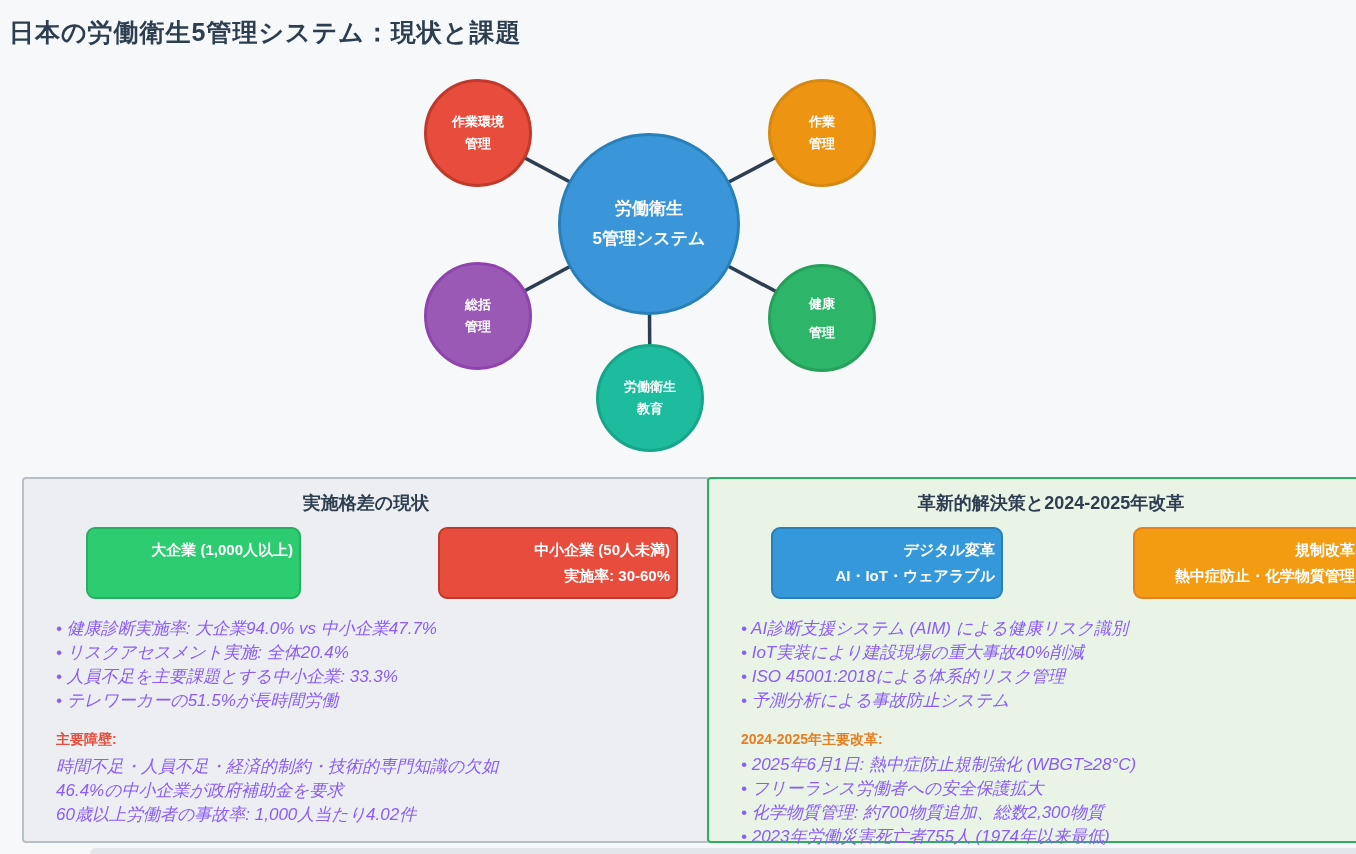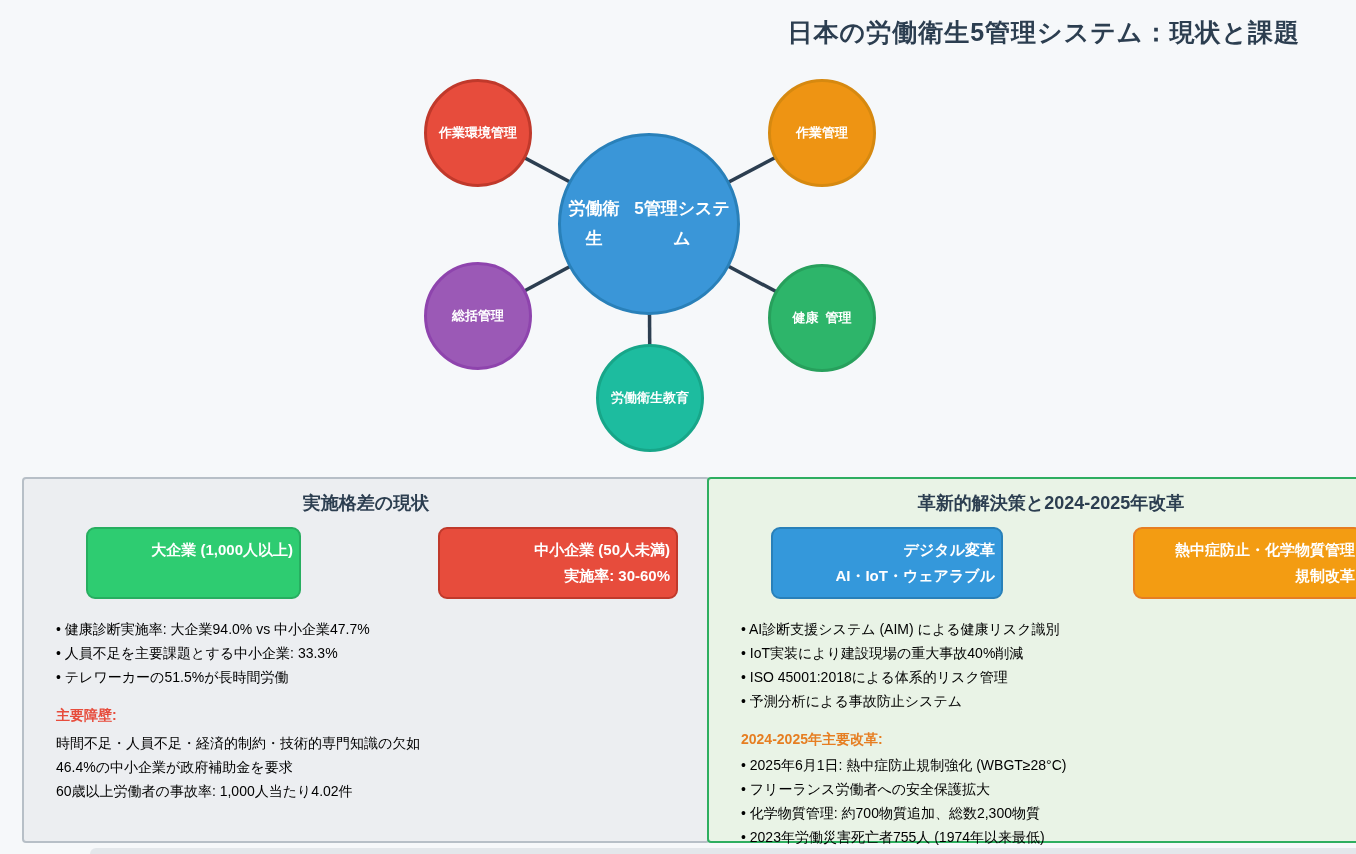--- a/index.html
+++ b/index.html
@@ -6,38 +6,38 @@
   html, body { width: 1356px; height: 854px; }
   body {
     position: relative;
     background: #f6f8fa;
     font-family: "Liberation Sans", "DejaVu Sans", sans-serif;
     color: #2c3e50;
     overflow: hidden;
   }
   .page-title {
     position: absolute;
-    top: 16px; left: 0; width: 1300px;
-    text-align: right;
+    top: 16px; left: 9px; width: 1300px;
+    text-align: left;
     font-size: 25px;
     font-weight: bold;
     color: #2c3e50;
     letter-spacing: 1px;
   }
   svg.overlay {
     position: absolute; top: 0; left: 0;
     width: 1356px; height: 854px;
     pointer-events: none;
     z-index: 0;
   }
   .circle {
     position: absolute;
     border-radius: 50%;
     display: flex;
-    flex-direction: row;
+    flex-direction: column;
     align-items: center;
     justify-content: center;
     text-align: center;
     color: #ffffff;
     font-weight: bold;
     z-index: 2;
   }
   .hub {
     left: 558px; top: 133px; width: 182px; height: 182px;
     background: #3a96d8; border: 3px solid #2980b9;
@@ -82,23 +82,24 @@
     line-height: 26px;
     margin-left: 32px;
   }
   .pill-green  { width: 215px; background: #2ecc71; border: 2px solid #27ae60; }
   .pill-red    { width: 240px; background: #e74c3c; border: 2px solid #c0392b; }
   .pill-blue   { width: 232px; background: #3498db; border: 2px solid #2980b9; }
   .pill-orange { width: 230px; background: #f39c12; border: 2px solid #e67e22; }
 
   .bullets { margin: 18px 24px 0 32px; }
   .bullet {
-    font-size: 14px;
+    font-size: 17px;
     line-height: 24px;
-    color: #000000;
+    color: #8b5cf6;
+    font-style: italic;
   }
   .section-header {
     margin: 14px 24px 2px 32px;
     font-size: 14px;
     font-weight: bold;
     line-height: 24px;
   }
   .barrier-header { color: #e74c3c; }
   .reform-header  { color: #e67e22; }
 
@@ -166,41 +167,42 @@
     <div class="pill pill-green">
       <div>大企業 (1,000人以上)</div>
     </div>
     <div class="pill pill-red">
       <div>中小企業 (50人未満)</div>
       <div>実施率: 30-60%</div>
     </div>
   </div>
   <div class="bullets">
     <div class="bullet">• 健康診断実施率: 大企業94.0% vs 中小企業47.7%</div>
+    <div class="bullet">• リスクアセスメント実施: 全体20.4%</div>
     <div class="bullet">• 人員不足を主要課題とする中小企業: 33.3%</div>
     <div class="bullet">• テレワーカーの51.5%が長時間労働</div>
   </div>
   <div class="section-header barrier-header">主要障壁:</div>
   <div class="bullets" style="margin-top:4px;">
     <div class="bullet">時間不足・人員不足・経済的制約・技術的専門知識の欠如</div>
     <div class="bullet">46.4%の中小企業が政府補助金を要求</div>
     <div class="bullet">60歳以上労働者の事故率: 1,000人当たり4.02件</div>
   </div>
 </div>
 
 <div class="panel panel-right">
   <div class="panel-title">革新的解決策と2024-2025年改革</div>
   <div class="pill-row">
     <div class="pill pill-blue">
       <div>デジタル変革</div>
       <div>AI・IoT・ウェアラブル</div>
     </div>
     <div class="pill pill-orange">
+      <div>規制改革</div>
       <div>熱中症防止・化学物質管理</div>
-      <div>規制改革</div>
     </div>
   </div>
   <div class="bullets">
     <div class="bullet">• AI診断支援システム (AIM) による健康リスク識別</div>
     <div class="bullet">• IoT実装により建設現場の重大事故40%削減</div>
     <div class="bullet">• ISO 45001:2018による体系的リスク管理</div>
     <div class="bullet">• 予測分析による事故防止システム</div>
   </div>
   <div class="section-header reform-header">2024-2025年主要改革:</div>
   <div class="bullets" style="margin-top:0;">

